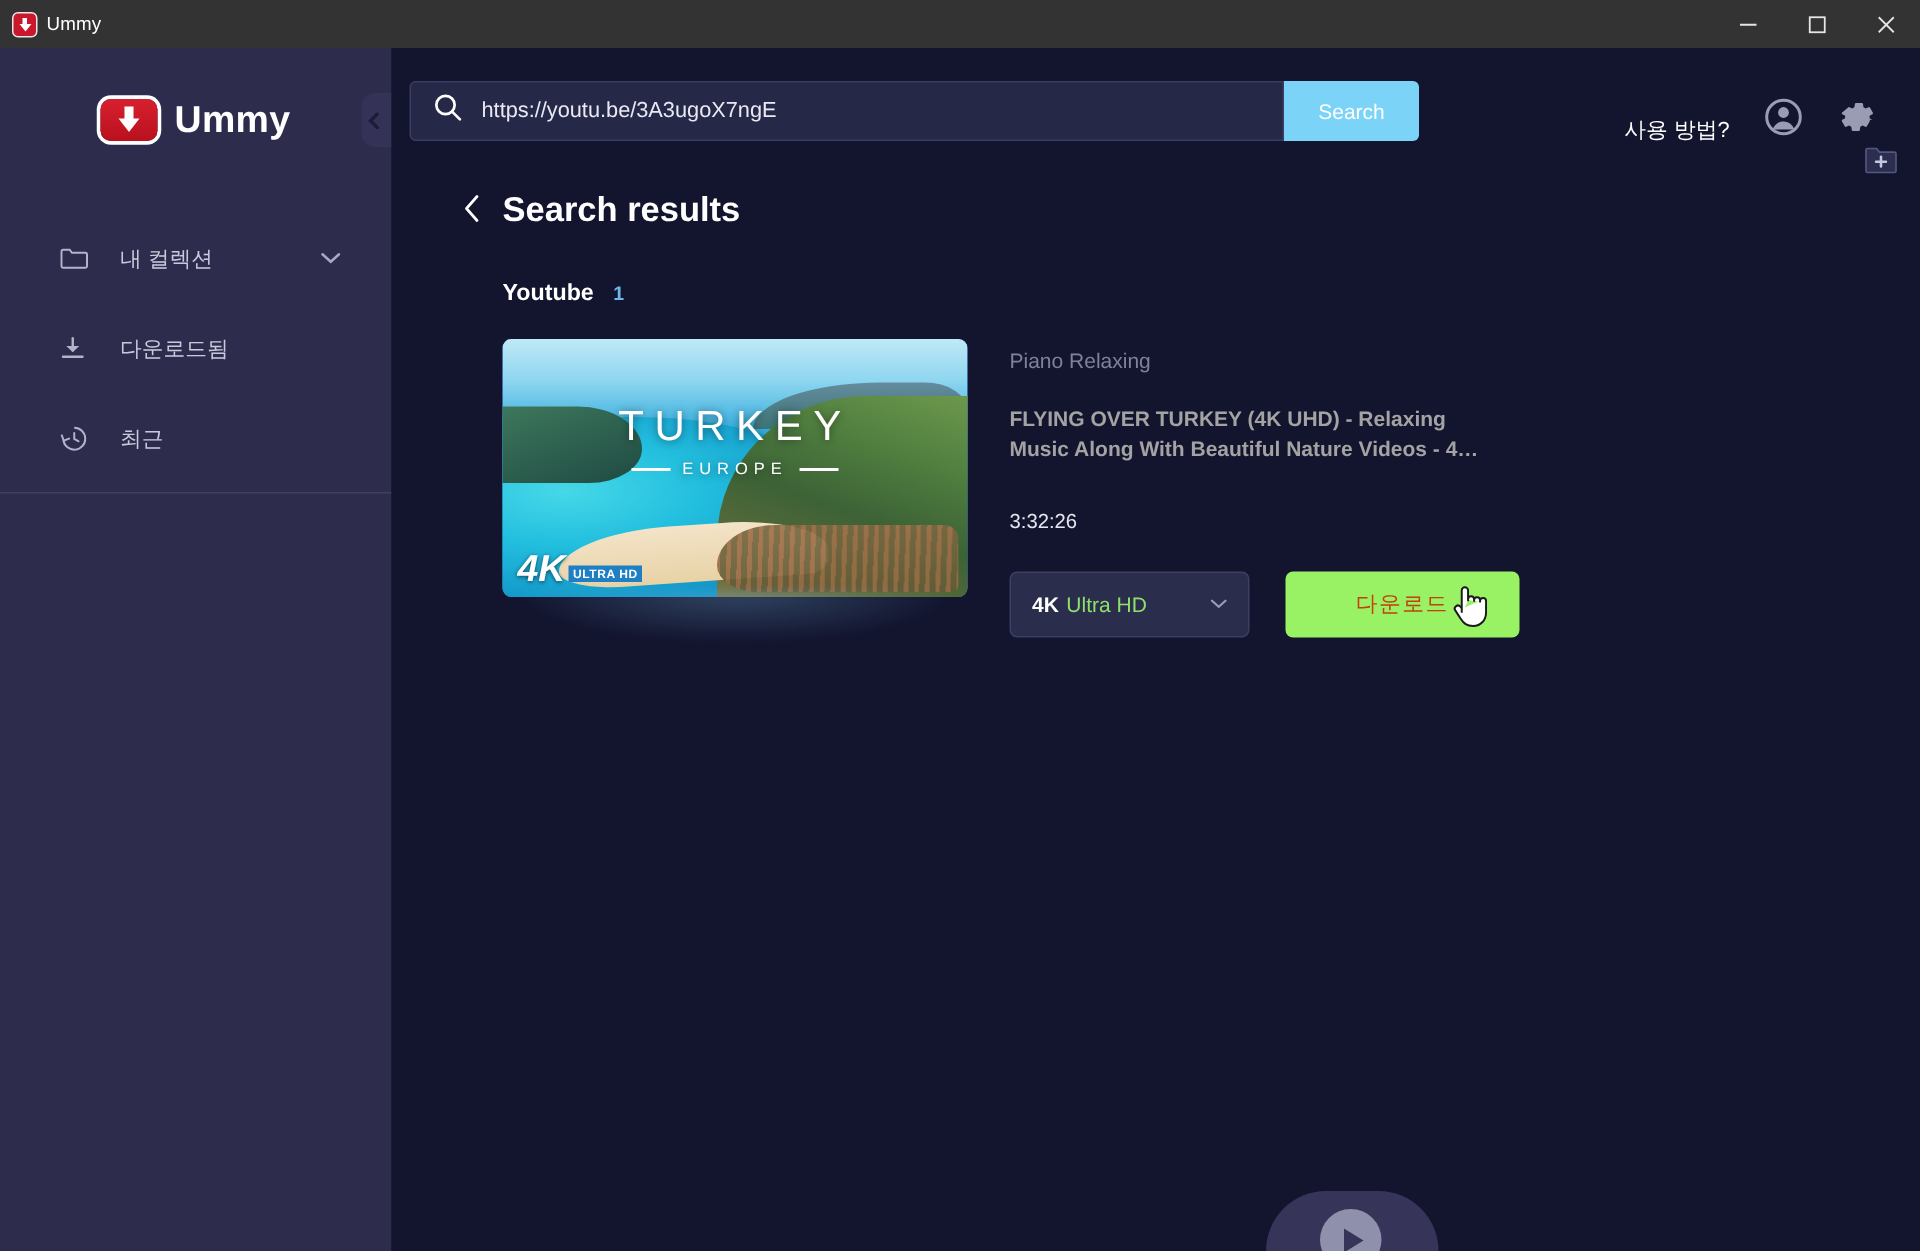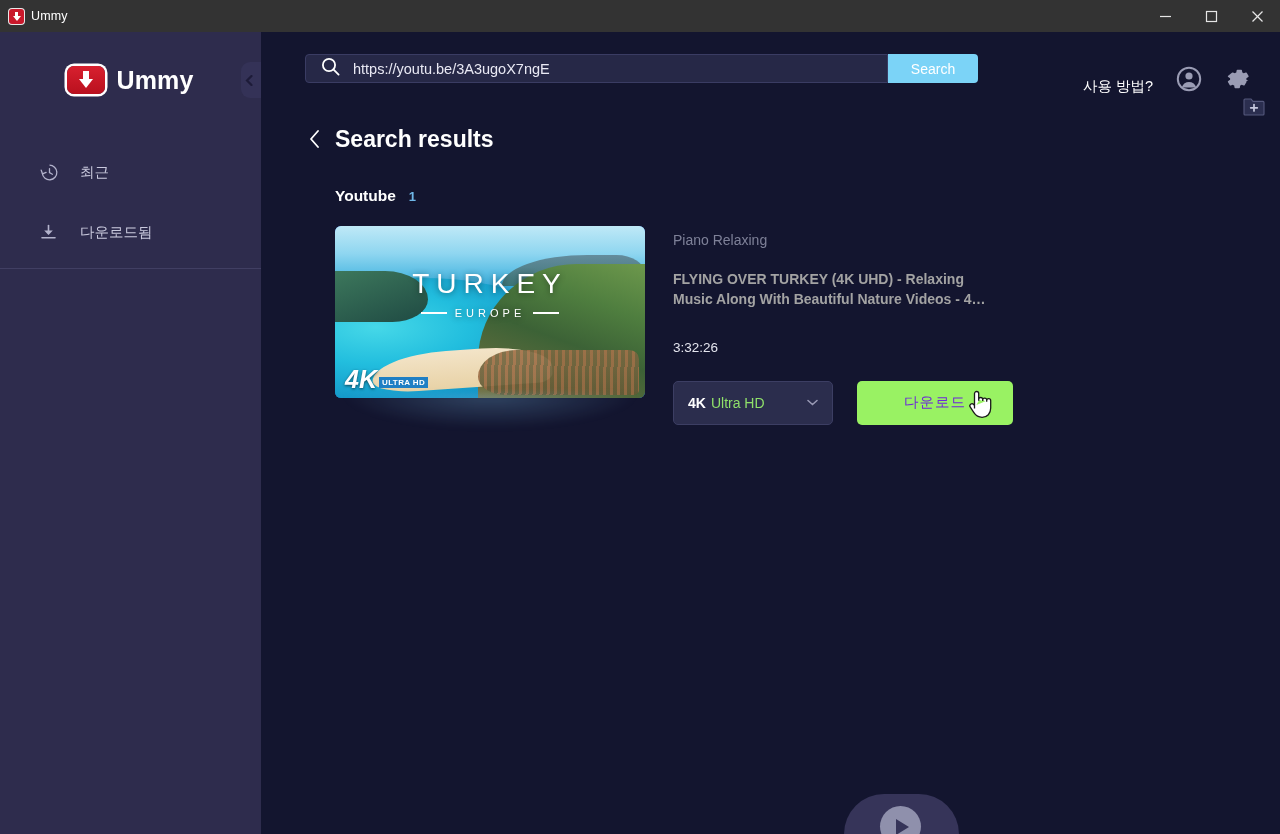--- a/index.html
+++ b/index.html
@@ -81,22 +81,22 @@
   .nav-item .chev { margin-left: auto; margin-right: 34px; }
   .nav-divider { height: 1px; background: #413f63; margin: 6px 0; }
 
   
   .content {
     position: absolute; left: 261px; top: 32px; width: 1019px; height: 802px;
     background: #13152f;
   }
   .topbar { position: relative; height: 84px; }
   .search-wrap {
-    position: absolute; left: 44px; top: 22px;
-    width: 673px; height: 29px; display: flex; border-radius: 18px;
+    position: absolute; left: 12px; top: 22px;
+    width: 673px; height: 40px; display: flex; border-radius: 18px;
   }
   .search-field {
     flex: 1; background: #262847; border: 1px solid #3a3c63;
     border-radius: 4px 0 0 4px; display: flex; align-items: center;
     padding-left: 15px; gap: 13px; min-width: 0;
   }
   .search-field .sval {
     color: #e9e9f4; font-size: 14.5px; white-space: nowrap;
     overflow: hidden; text-overflow: ellipsis;
   }
@@ -219,21 +219,21 @@
   .quality {
     width: 163px; height: 44px; background: #2b2d4d; border: 1px solid #3c3e63;
     border-radius: 5px; display: flex; align-items: center; padding: 0 14px;
   }
   .q-4k { color: #ffffff; font-size: 14px; font-weight: bold; }
   .q-label { color: #8fe06a; font-size: 14px; margin-left: 5px; }
   .q-chev { margin-left: auto; color: #9a9ab5; display: flex; }
   .download-btn {
     position: relative; width: 160px; height: 44px; background: #99f263;
     border-radius: 5px; display: flex; align-items: center; justify-content: center;
-    color: #6d28d9; font-size: 14.5px; letter-spacing: 1px;
+    color: #c2410c; font-size: 14.5px; letter-spacing: 1px;
   }
 
   
   .cursor { position: absolute; left: 967px; top: 387px; pointer-events: none; }
 
   
   .player-pill {
     position: absolute; left: 583px; top: 762px; width: 115px; height: 72px;
     background: #363459; border-radius: 40px 40px 0 0;
   }
@@ -284,41 +284,54 @@
     </div>
 
     <div class="collapse-tab">
       <svg width="9" height="11" viewBox="0 0 9 11">
         <path d="M6.5 1 L2 5.5 L6.5 10" fill="none" stroke="#1d1b38" stroke-width="2.2" stroke-linecap="round"></path>
       </svg>
     </div>
 
     <div class="nav">
 
+      <div class="nav-item">
+        <span class="ic">
+          <svg width="19" height="16" viewBox="0 0 19 16">
+            <path d="M1 13.5V3.5a1 1 0 0 1 1-1h4.4l1.6 2H17a1 1 0 0 1 1 1v8a1 1 0 0 1-1 1H2a1 1 0 0 1-1-1z" fill="none" stroke="#b3b3cc" stroke-width="1.3"></path>
+          </svg>
+        </span>
+        <span class="lbl">내 컬렉션</span>
+        <span class="chev">
+          <svg width="13" height="8" viewBox="0 0 13 8">
+              <path d="M1 1.5 L6.5 6.5 L12 1.5" fill="none" stroke="#a8a8c4" stroke-width="1.7" stroke-linecap="round"></path>
+            </svg>
+        </span>
+      </div>
+
+      <div class="nav-item">
+        <span class="ic">
+          <svg width="17" height="17" viewBox="0 0 17 17">
+            <path d="M8.5 1.5 V9.5" fill="none" stroke="#b3b3cc" stroke-width="1.6" stroke-linecap="round"></path>
+            <path d="M4.2 6.6 L8.5 10.9 L12.8 6.6 Z" fill="#b3b3cc"></path>
+            <path d="M2 13.8 H15" fill="none" stroke="#b3b3cc" stroke-width="1.6" stroke-linecap="round"></path>
+          </svg>
+        </span>
+        <span class="lbl">다운로드됨</span>
+      </div>
 
       <div class="nav-item">
         <span class="ic">
           <svg width="19" height="19" viewBox="0 0 19 19">
             <path d="M9.5 2.2a7.3 7.3 0 1 1-7.2 8.3" fill="none" stroke="#b3b3cc" stroke-width="1.3"></path>
             <path d="M1.2 7.2 L2.5 10.8 L6.1 9.4" fill="none" stroke="#b3b3cc" stroke-width="1.3" stroke-linecap="round" stroke-linejoin="round"></path>
             <path d="M9.5 5.6 V9.6 L12.4 11.2" fill="none" stroke="#b3b3cc" stroke-width="1.3" stroke-linecap="round"></path>
           </svg>
         </span>
         <span class="lbl">최근</span>
-      </div>
-
-      <div class="nav-item">
-        <span class="ic">
-          <svg width="17" height="17" viewBox="0 0 17 17">
-            <path d="M8.5 1.5 V9.5" fill="none" stroke="#b3b3cc" stroke-width="1.6" stroke-linecap="round"></path>
-            <path d="M4.2 6.6 L8.5 10.9 L12.8 6.6 Z" fill="#b3b3cc"></path>
-            <path d="M2 13.8 H15" fill="none" stroke="#b3b3cc" stroke-width="1.6" stroke-linecap="round"></path>
-          </svg>
-        </span>
-        <span class="lbl">다운로드됨</span>
       </div>
 
       <div class="nav-divider"></div>
 
 
     </div>
   </div>
 
   <div class="content">
 

